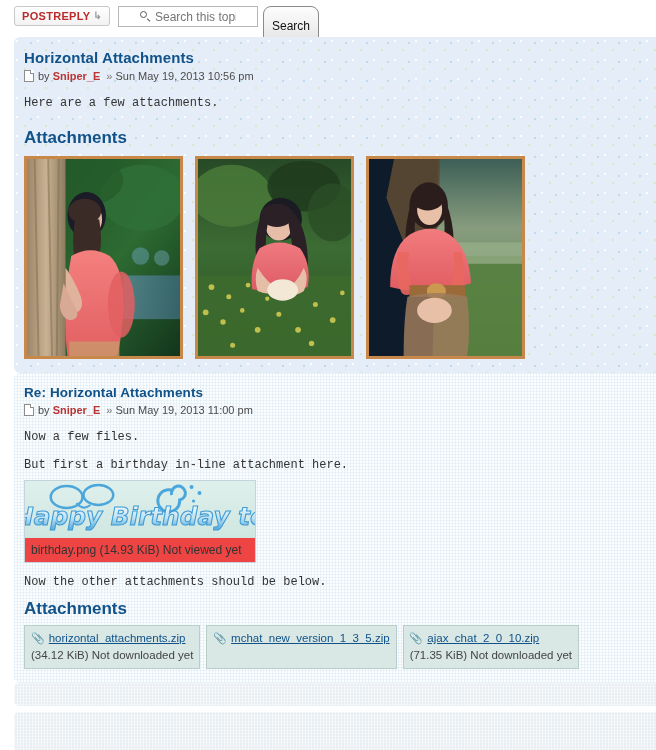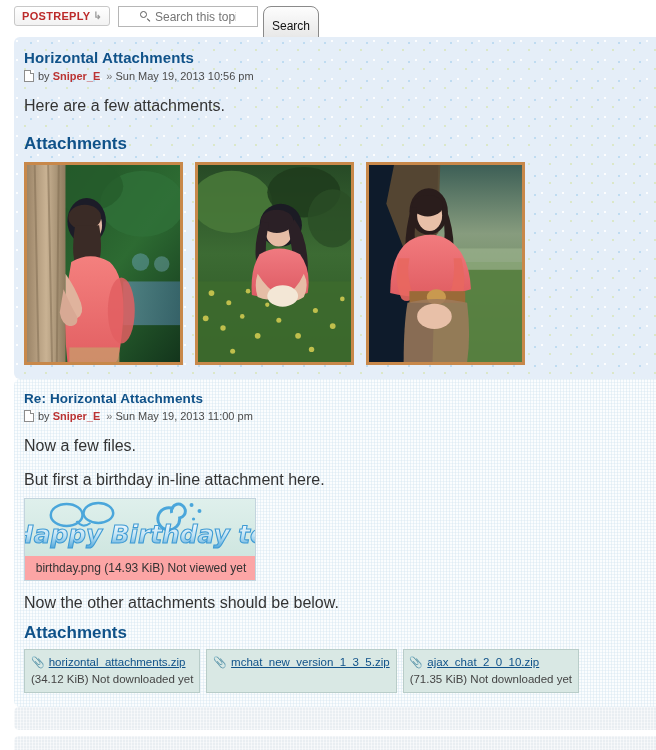--- a/index.html
+++ b/index.html
@@ -180,24 +180,25 @@
   .byline-author {
     color: #bb3333;
     font-weight: bold;
     margin: 0 3px;
     cursor: pointer;
   }
   .byline-sep { color: #777777; margin: 0 3px; }
   .byline-date { color: #4a4a4a; }
 
   .post-text {
-    font-size: 16px;
+    font-size: 12px;
     color: #333333;
     line-height: 1.5;
     margin: 0 0 10px 0;
+    font-family: Liberation Mono, monospace;
   }
   .post-text.tight { margin-bottom: 6px; }
 
   .attach-head {
     font-size: 17px;
     font-weight: bold;
     color: #105289;
     margin: 16px 0 8px 0;
   }
   .attach-head.tight { margin: 8px 0 6px 0; }
@@ -231,23 +232,22 @@
   }
   .inline-attach .img {
     width: 100%;
     height: 57px;
     display: block;
   }
   .inline-attach .cap {
     font-size: 12px;
     color: #333333;
     padding: 5px 4px 5px 6px;
-    background: #fca5a5;
+    background: #ef4444;
     white-space: nowrap;
-    text-align: center;
   }
 
   
   .attach-row {
     display: flex;
     gap: 6px;
     margin-top: 2px;
   }
   .attach-box {
     box-sizing: border-box;

